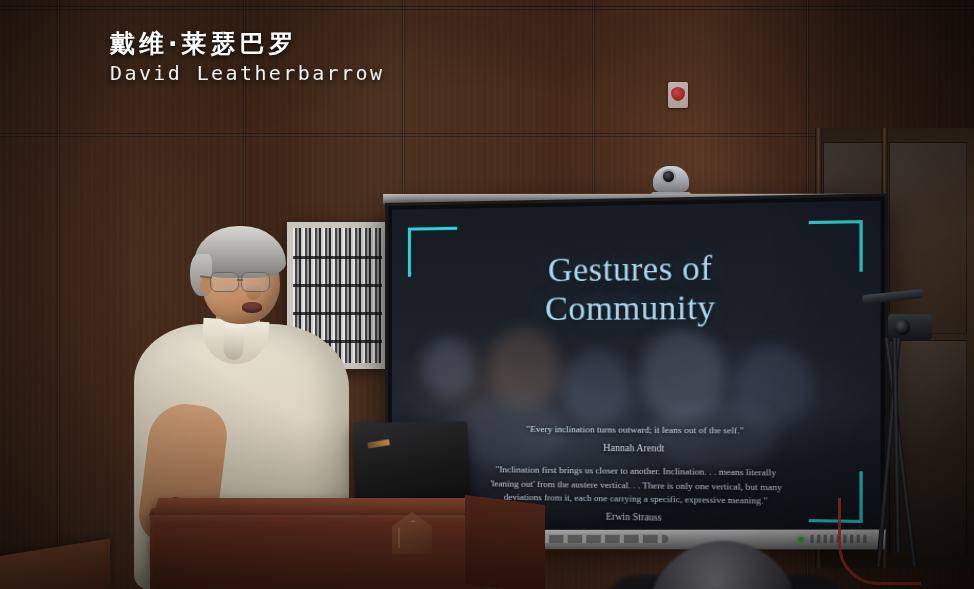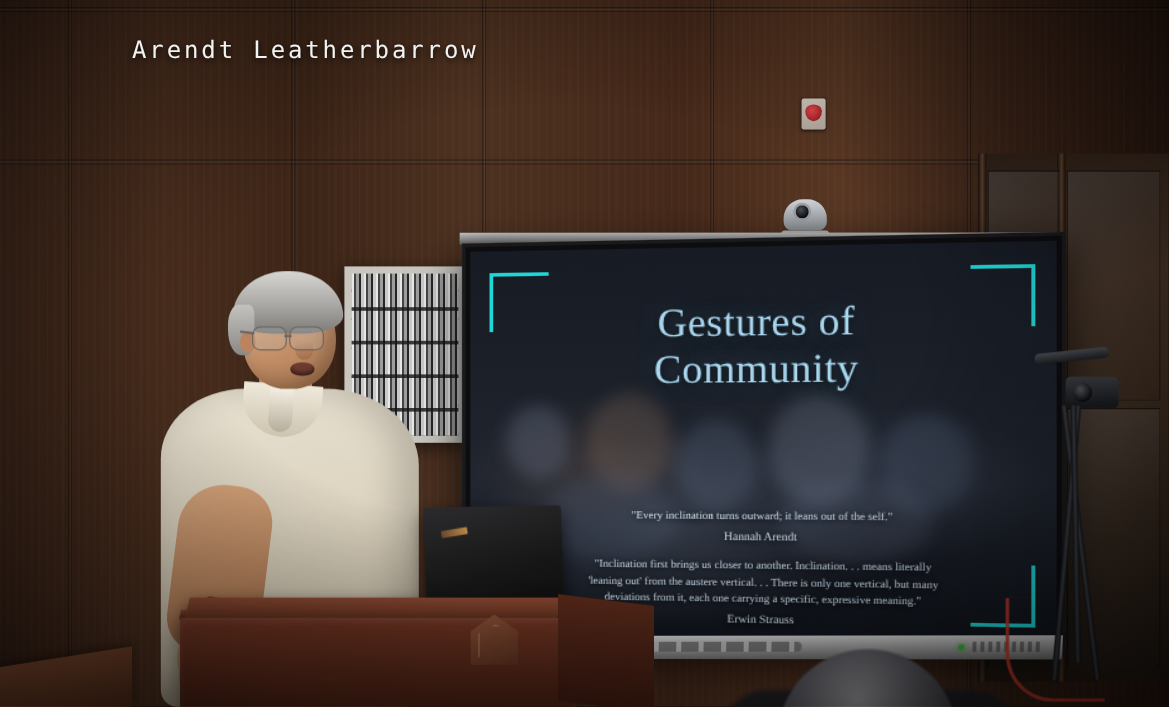--- a/index.html
+++ b/index.html
@@ -782,16 +782,17 @@
   <div class="podium-face-right"></div>
   <div class="podium-emblem"></div>
 
   <div class="fg-table"></div>
   <div class="audience-shoulder"></div>
   <div class="audience-head"></div>
 
   <div class="vignette"></div>
 
   <div class="name-overlay">
-    <p class="name-en">Arendt Leatherbarrow</p>
+    <p class="name-cn">戴维·莱瑟巴罗</p>
+    <p class="name-en">David Leatherbarrow</p>
   </div>
 
 </div>
 
 </body></html>

